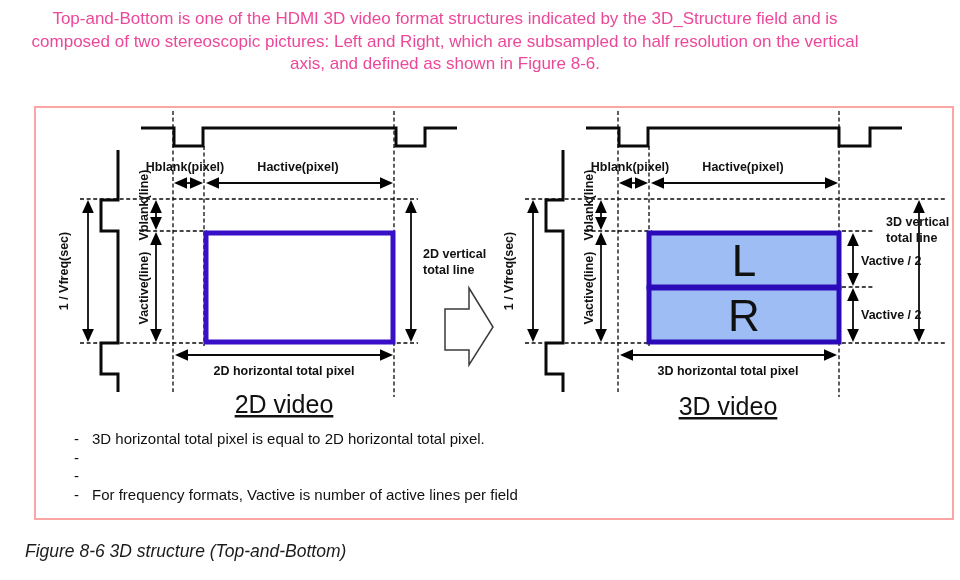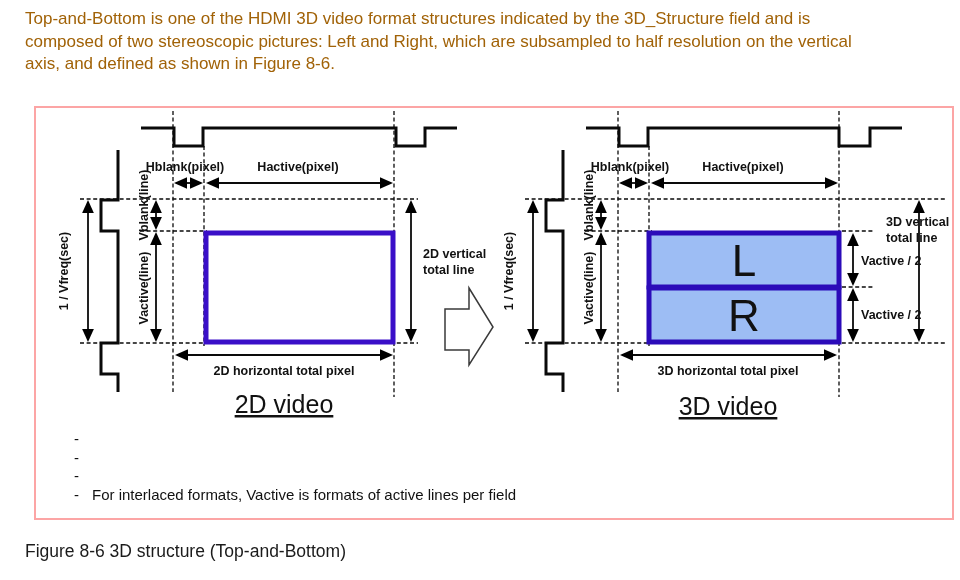--- a/index.html
+++ b/index.html
@@ -2,21 +2,21 @@
 <html><head>
 <meta charset="utf-8">
 <style>
   html,body { margin:0; padding:0; background:#ffffff; }
   .page {
     position:relative; width:960px; height:580px; background:#ffffff; overflow:hidden;
     font-family:"Liberation Sans", sans-serif; color:#1c1c1c;
   }
   .intro {
     position:absolute; left:25px; top:8px; width:840px;
-    font-size:17px; line-height:22.5px; color:#a16207;
+    font-size:17px; line-height:22.5px; color:#ec4899;text-align:center;
   }
   .figure-frame {
     position:absolute; left:34px; top:106px; width:916px; height:410px;
     border:2px solid #fca5a5; background:#fff;
   }
   .diagram-svg { position:absolute; left:0; top:0; }
   .wave  { fill:none; stroke:#0a0a0a; stroke-width:3; stroke-linejoin:miter; }
   .dash  { stroke:#0a0a0a; stroke-width:1.3; stroke-dasharray:4 2.6; fill:none; }
   .dim   { stroke:#0a0a0a; stroke-width:1.8; }
   .dlabel{ font:700 12.5px "Liberation Sans", sans-serif; fill:#111; }
@@ -26,21 +26,21 @@
   .box3d { stroke:#2b0bb9; stroke-width:5; }
   .bigarrow { fill:#ffffff; stroke:#3a3a3a; stroke-width:1.5; }
   .notes {
     position:absolute; left:34px; top:322px; width:700px;
     font-size:15px; line-height:18.5px; color:#111;
   }
   .note-row { display:flex; }
   .note-dash { width:18px; text-align:left; padding-left:4px; flex:0 0 18px; }
   .caption {
     position:absolute; left:25px; top:541px;
-    font-size:17.5px; color:#1b1b1b;
+    font-size:17.5px; font-style:italic; color:#1b1b1b;
   }
 </style>
 </head>
 <body>
 
 <div class="page">
 
   <div class="intro">Top-and-Bottom is one of the HDMI 3D video format structures indicated by the 3D_Structure field and is composed of two stereoscopic pictures: Left and Right, which are subsampled to half resolution on the vertical axis, and defined as shown in Figure 8-6.</div>
 
   <div class="figure-frame">
@@ -124,29 +124,30 @@
         <text class="dlabel" x="870" y="226">3D vertical</text>
         <text class="dlabel" x="870" y="242">total line</text>
         <text class="dlabel" x="712" y="375" text-anchor="middle">3D horizontal total pixel</text>
         <text class="dtitle" x="712" y="415" text-anchor="middle">3D video</text>
       </g>
     </svg>
 
     <div class="notes">
       <div class="note-row">
         <span class="note-dash">-</span>
+        <span>3D horizontal total pixel is equal to 2D horizontal total pixel.</span>
       </div>
       <div class="note-row">
         <span class="note-dash">-</span>
       </div>
       <div class="note-row">
         <span class="note-dash">-</span>
       </div>
       <div class="note-row">
         <span class="note-dash">-</span>
-        <span>For interlaced formats, Vactive is formats of active lines per field</span>
+        <span>For frequency formats, Vactive is number of active lines per field</span>
       </div>
     </div>
   </div>
 
   <div class="caption">Figure 8-6 3D structure (Top-and-Bottom)</div>
 
 </div>
 
 </body></html>

